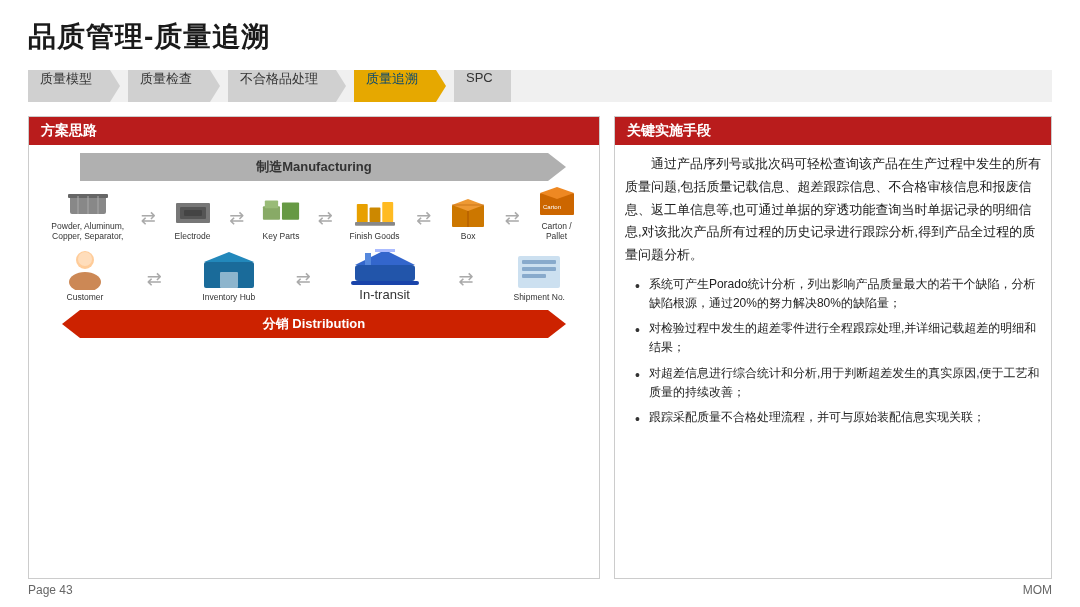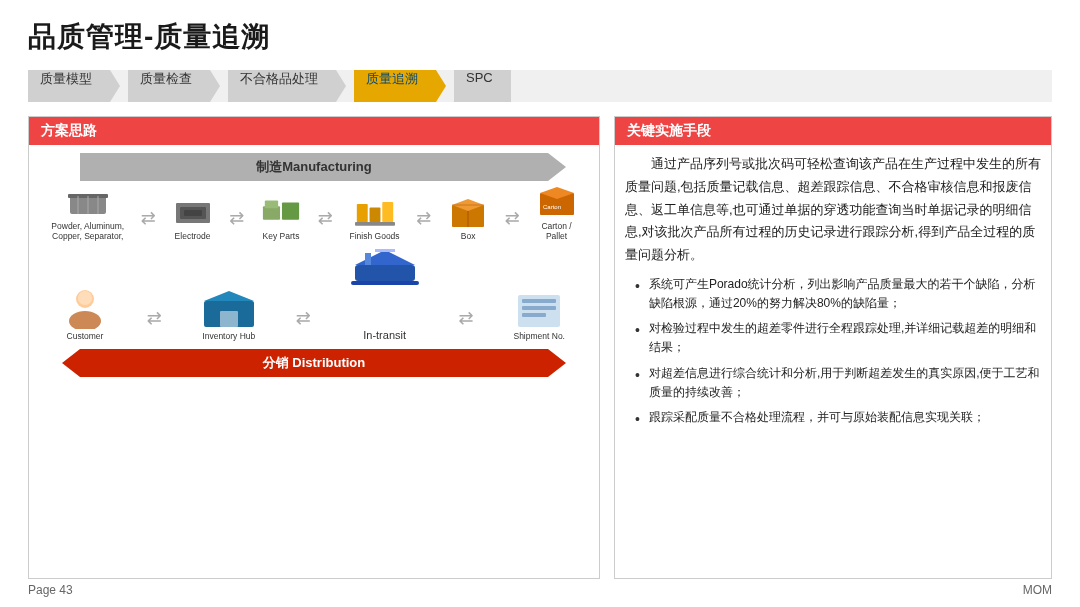--- a/index.html
+++ b/index.html
@@ -92,21 +92,21 @@
     
     .left-panel {
       flex: 1.15;
       border: 1px solid #ccc;
       display: flex;
       flex-direction: column;
       min-height: 0;
     }
 
     .panel-header {
-      background: #ef4444;
+      background: #b91c1c;
       color: #fff;
       font-size: 14px;
       font-weight: bold;
       padding: 5px 12px;
     }
 
     .panel-body {
       flex: 1;
       padding: 8px 10px;
       overflow: hidden;
@@ -460,21 +460,21 @@
           <div class="product-item">
             <div class="product-icon" style="width:68px;height:40px;">
               <svg width="68" height="40" viewBox="0 0 68 40">
                 <rect x="4" y="20" width="60" height="16" rx="3" fill="#2255aa"></rect>
                 <polygon points="4,20 34,5 64,20" fill="#3366cc"></polygon>
                 <rect x="14" y="8" width="6" height="12" fill="#5588dd"></rect>
                 <rect x="24" y="4" width="20" height="3" fill="#aabbff"></rect>
                 <rect x="0" y="36" width="68" height="4" rx="2" fill="#1a44aa"></rect>
               </svg>
             </div>
-            <span style="font-size:11px;margin-top:42px;">In-transit</span>
+            <span style="font-size:13px;">In-transit</span>
           </div>
           <div class="h-arrow">⇄</div>
 
           <div class="product-item">
             <div class="product-icon" style="width:46px;height:36px;">
               <svg width="46" height="36" viewBox="0 0 46 36">
                 <rect x="2" y="2" width="42" height="32" rx="2" fill="#cce0f0"></rect>
                 <rect x="6" y="6" width="34" height="4" rx="1" fill="#88aacc"></rect>
                 <rect x="6" y="13" width="34" height="4" rx="1" fill="#88aacc"></rect>
                 <rect x="6" y="20" width="24" height="4" rx="1" fill="#88aacc"></rect>

